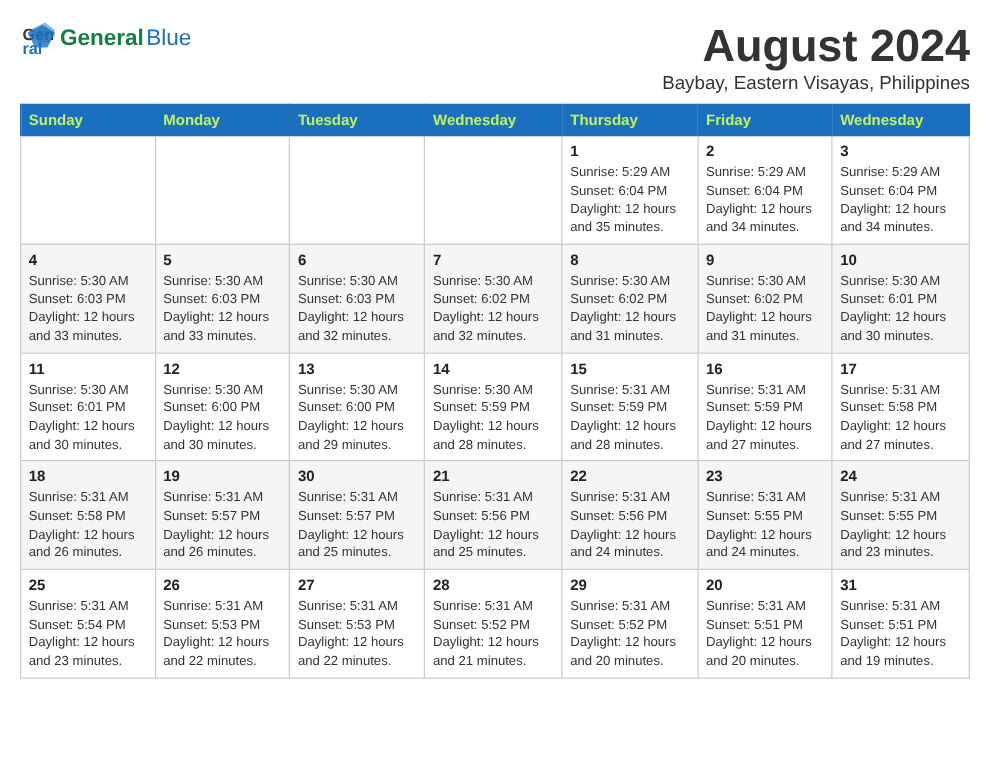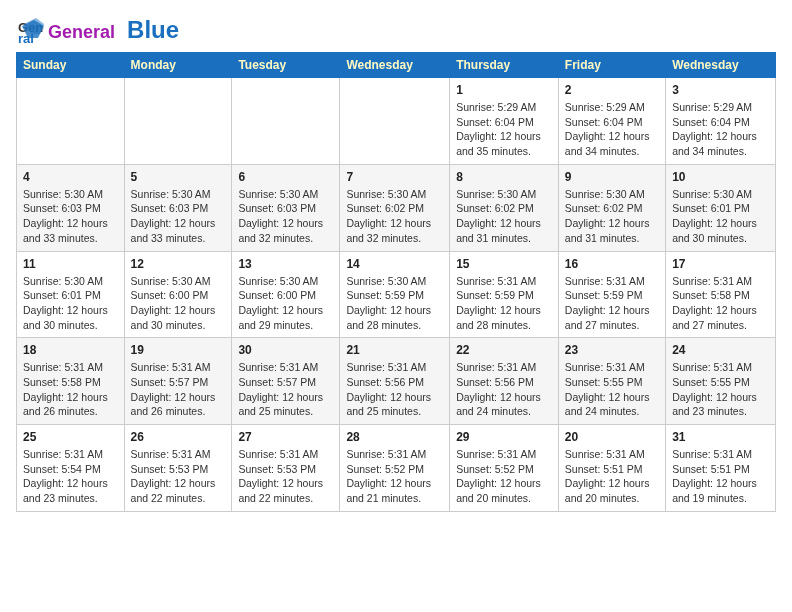--- a/index.html
+++ b/index.html
@@ -37,21 +37,21 @@
       font-size: 15px;
       color: #333;
     }
     table {
       width: 100%;
       border-collapse: collapse;
       font-size: 11px;
     }
     thead tr th {
       background-color: #1a6fbe;
-      color: #fef9c3;
+      color: #bef264;
       padding: 5px 6px;
       text-align: left;
       font-size: 12px;
       font-weight: bold;
       border: 1px solid #1a6fbe;
     }
     tbody tr td {
       border: 1px solid #ccc;
       padding: 5px 6px;
       vertical-align: top;
@@ -83,24 +83,28 @@
 <div class="header">
   <div class="logo">
     <svg class="logo-icon" viewBox="0 0 28 28">
       <text x="2" y="16" font-size="13" font-weight="bold" fill="#333">Gene</text>
       <text x="2" y="27" font-size="13" font-weight="bold" fill="#1a6fbe">ral</text>
       <polygon points="18,4 28,10 22,22 12,22 6,10" fill="#1a6fbe" opacity="0.8"></polygon>
       <polygon points="20,2 28,8 24,18 16,18 8,8" fill="#1a6fbe" opacity="0.5"></polygon>
     </svg>
     <div>
       <div style="display:flex; align-items:baseline; gap:0px;">
-        <span style="font-size:18px; font-weight:bold; color:#a21caf;">General</span>
-        <span style="font-size:24px; font-weight:bold; color:#1a6fbe; margin-left:12px;">Blue</span>
+        <span style="font-size:18px; font-weight:bold; color:#15803d;">General</span>
+        <span style="font-size:18px; font-weight:normal; color:#1a6fbe; margin-left:2px;">Blue</span>
       </div>
     </div>
+  </div>
+  <div class="title-block">
+    <div class="main-title">August 2024</div>
+    <div class="subtitle">Baybay, Eastern Visayas, Philippines</div>
   </div>
 </div>
 
 <table>
   <thead>
     <tr id="header-row">
         <th>Sunday</th>
         <th>Monday</th>
         <th>Tuesday</th>
         <th>Wednesday</th>

